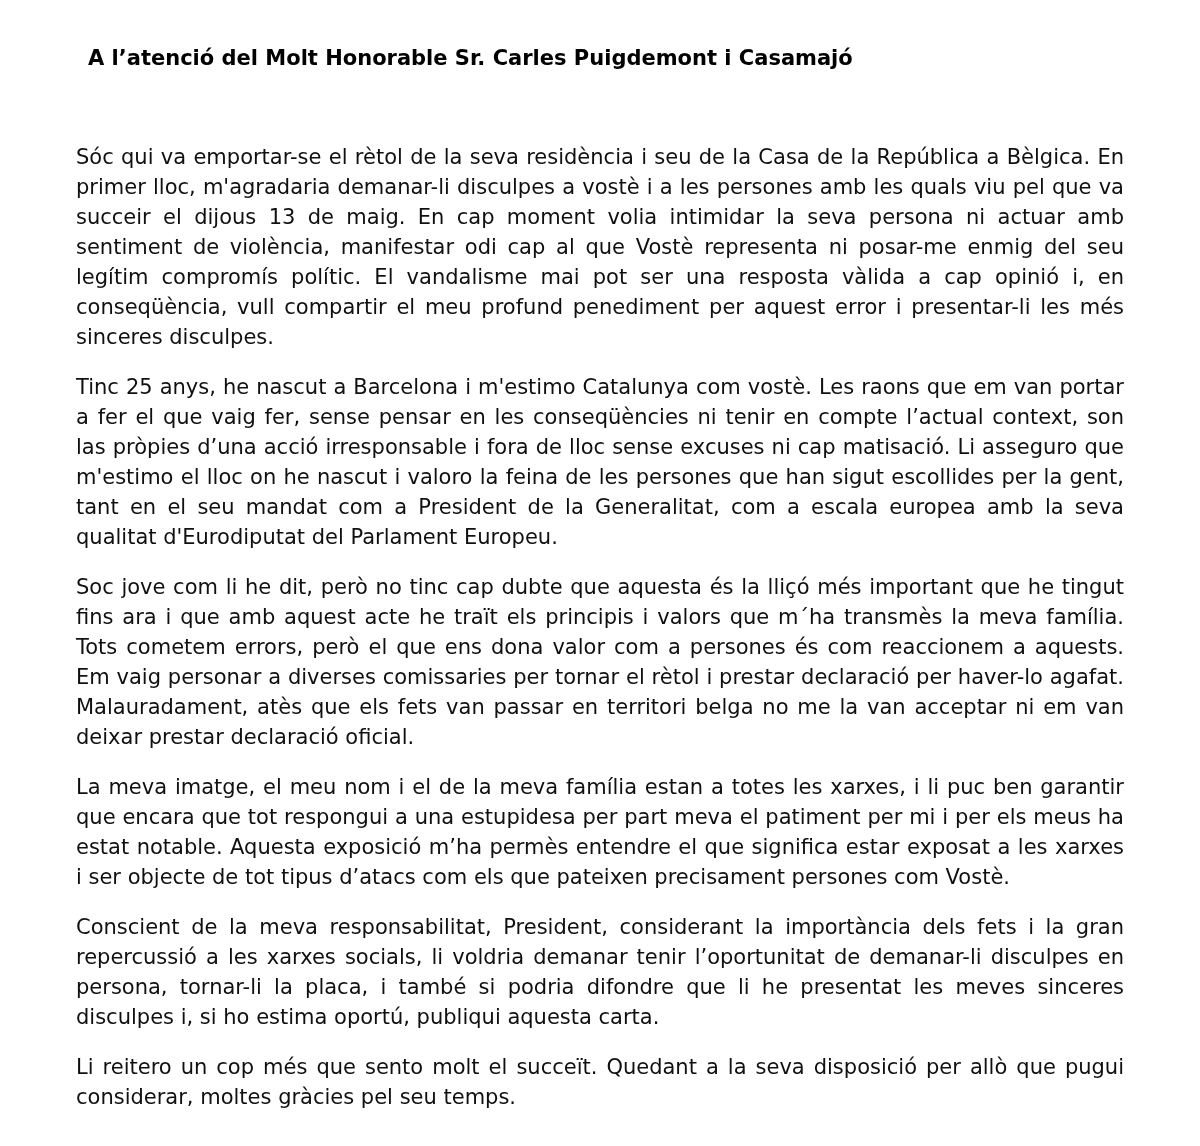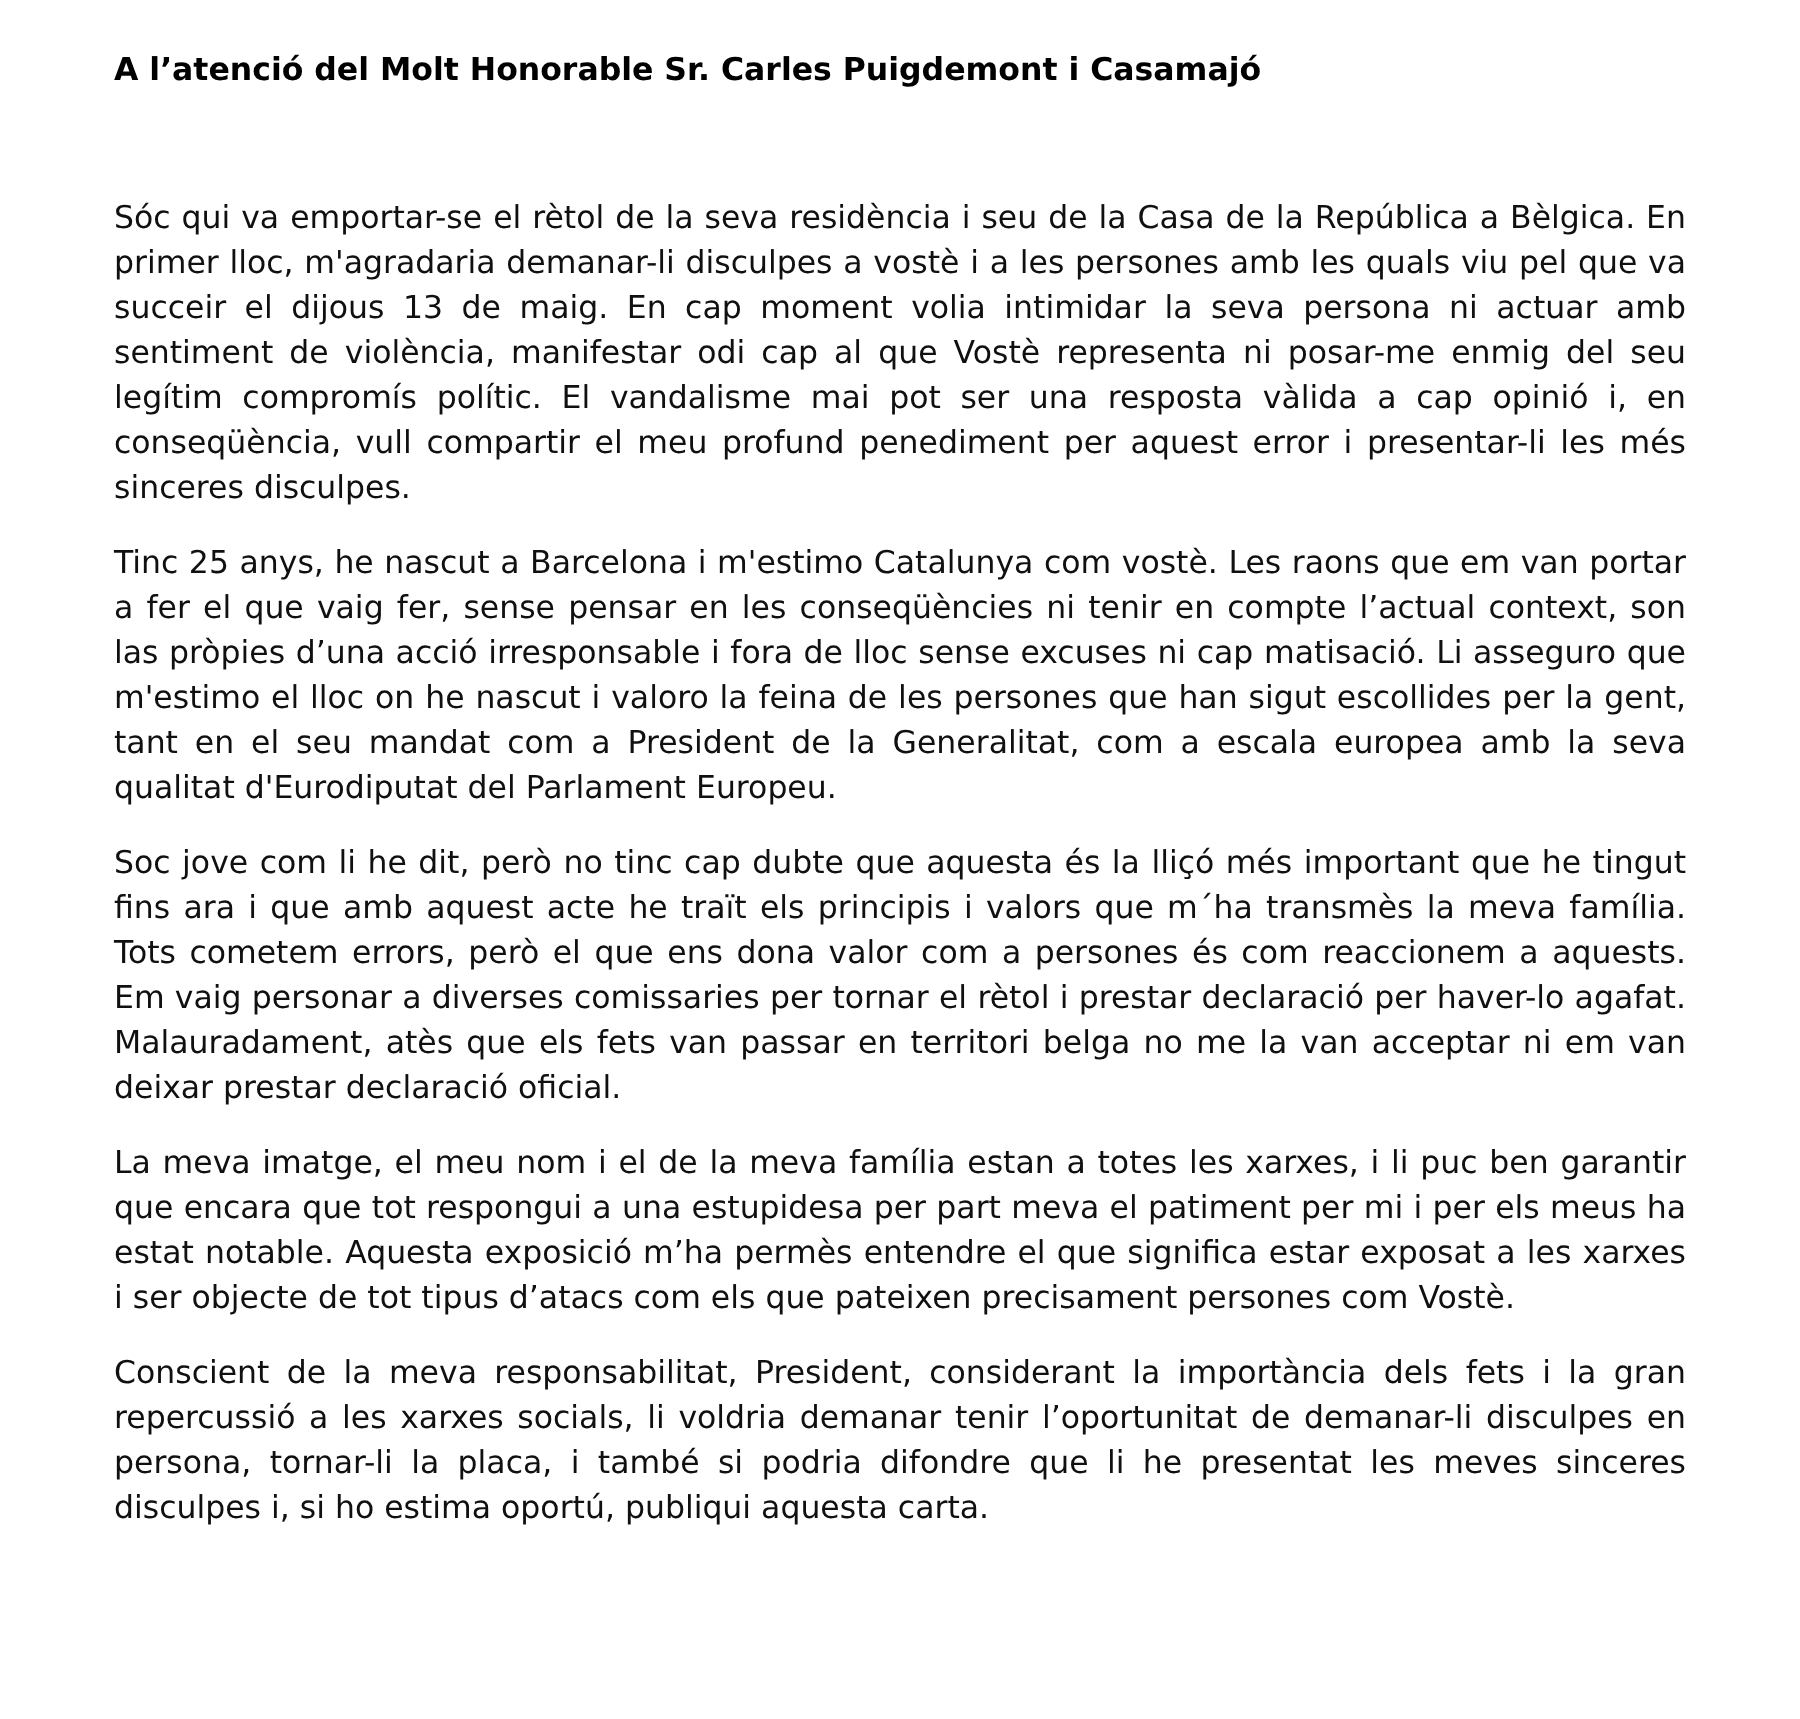--- a/index.html
+++ b/index.html
@@ -12,21 +12,21 @@
     min-height: 1146px;
     box-sizing: border-box;
     background: #ffffff;
     padding: 34px 76px 30px 76px;
     font-family: "DejaVu Sans", sans-serif;
     color: #101010;
   }
   .letter-title {
     font-size: 21px;
     font-weight: 700;
-    margin: 0;
+    margin: 12px;
     color: #000000;
   }
   .letter-body {
     margin-top: 72px;
     font-size: 21px;
     line-height: 30px;
     text-align: justify;
   }
   .letter-body p {
     margin: 0 0 20px 0;
@@ -40,14 +40,15 @@
 
 <div class="page">
   <h1 class="letter-title">A l’atenció del Molt Honorable Sr. Carles Puigdemont i Casamajó</h1>
 
   <div class="letter-body">
     <p>Sóc qui va emportar-se el rètol de la seva residència i seu de la Casa de la República a Bèlgica. En primer lloc, m'agradaria demanar-li disculpes a vostè i a les persones amb les quals viu pel que va succeir el dijous 13 de maig. En cap moment volia intimidar la seva persona ni actuar amb sentiment de violència, manifestar odi cap al que Vostè representa ni posar-me enmig del seu legítim compromís polític. El vandalisme mai pot ser una resposta vàlida a cap opinió i, en conseqüència, vull compartir el meu profund penediment per aquest error i presentar-li les més sinceres disculpes.</p>
     <p>Tinc 25 anys, he nascut a Barcelona i m'estimo Catalunya com vostè. Les raons que em van portar a fer el que vaig fer, sense pensar en les conseqüències ni tenir en compte l’actual context, son las pròpies d’una acció irresponsable i fora de lloc sense excuses ni cap matisació.  Li asseguro que m'estimo el lloc on he nascut i valoro la feina de les persones que han sigut escollides per la gent, tant en el seu mandat com a President de la Generalitat, com a escala europea amb la seva qualitat d'Eurodiputat del Parlament Europeu.</p>
     <p>Soc jove com li he dit, però no tinc cap dubte que aquesta és la lliçó més important que he tingut fins ara i que amb aquest acte he traït els principis i valors que m´ha transmès la meva família. Tots cometem errors, però el que ens dona valor com a persones és com reaccionem a aquests. Em vaig personar a diverses comissaries per tornar el rètol i prestar declaració per haver-lo agafat. Malauradament, atès que els fets van passar en territori belga no me la van acceptar ni em van deixar prestar declaració oficial.</p>
     <p>La meva imatge, el meu nom i el de la meva família estan a totes les xarxes, i li puc ben garantir que encara que tot respongui a una estupidesa per part meva el patiment per mi i per els meus ha estat notable. Aquesta exposició m’ha permès entendre el que significa estar exposat a les xarxes i ser objecte de tot tipus d’atacs com els que pateixen precisament persones com Vostè.</p>
     <p>Conscient de la meva responsabilitat, President, considerant la importància dels fets i la gran repercussió a les xarxes socials, li voldria demanar tenir l’oportunitat de demanar-li disculpes en persona, tornar-li la placa, i també si podria difondre que li he presentat les meves sinceres disculpes i, si ho estima oportú, publiqui aquesta carta.</p>
+    <p>Li reitero un cop més que sento molt el succeït. Quedant a la seva disposició per allò que pugui considerar, moltes gràcies pel seu temps.</p>
   </div>
 </div>
 
 </body></html>

